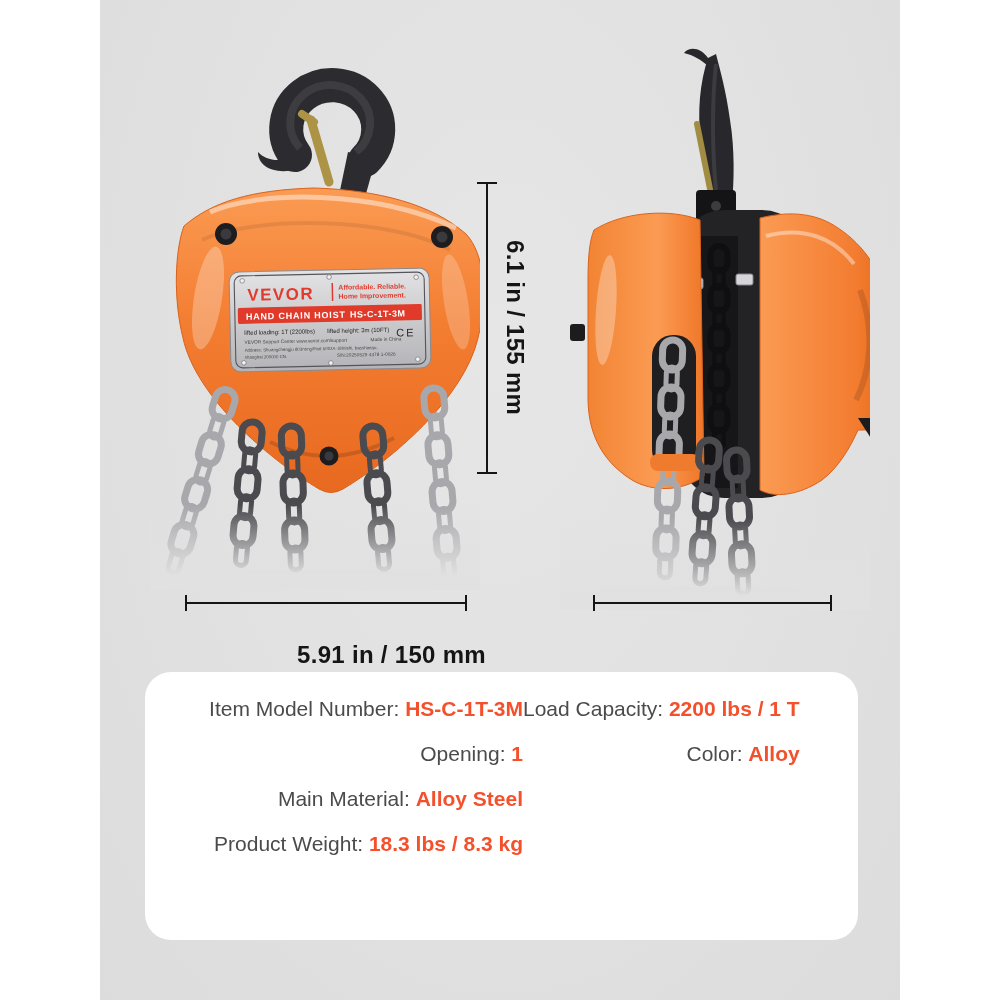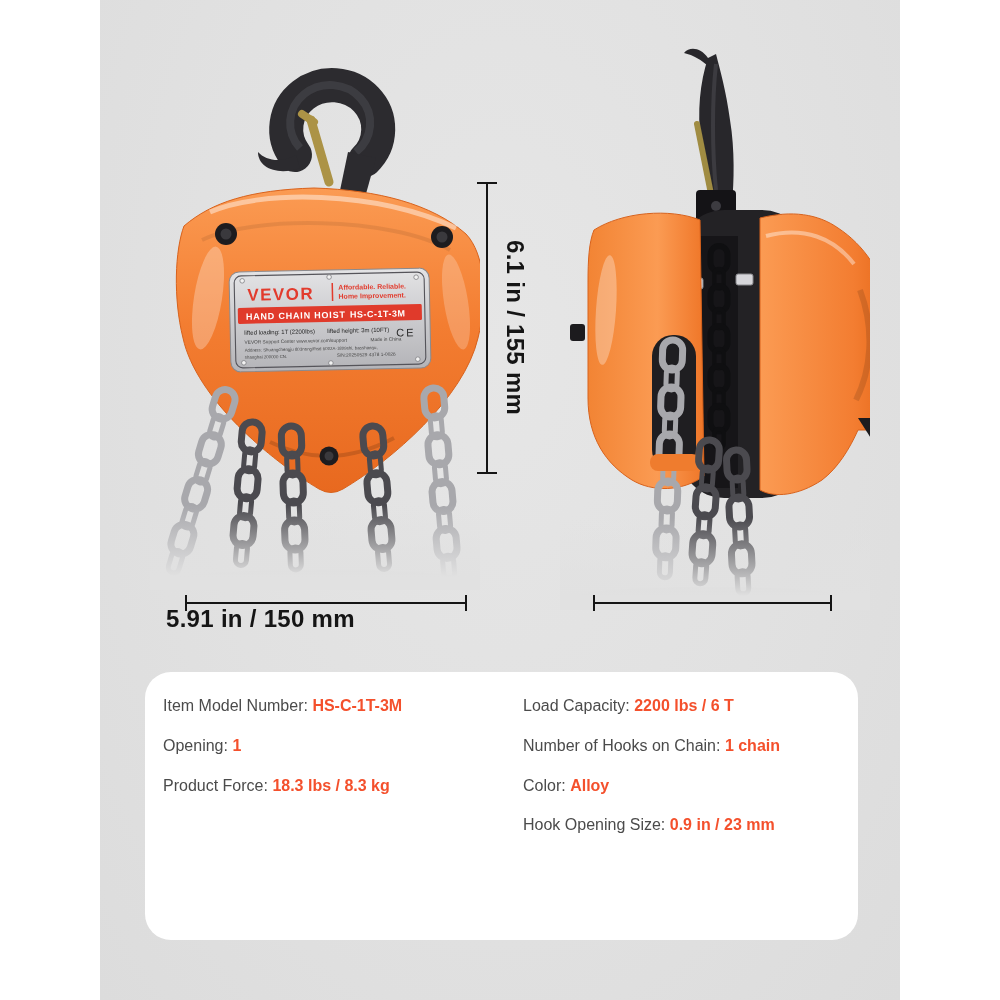--- a/index.html
+++ b/index.html
@@ -29,33 +29,33 @@
     content:"";position:absolute;top:-7px;width:2px;height:16px;background:#151515;}
   .dline-h::before{left:-1px;} .dline-h::after{right:-1px;}
 
   .dim-label{
     position:absolute;color:#151515;font-weight:bold;font-size:24px;letter-spacing:.3px;
   }
   .dim-label-v{
     left:497px;top:183px;height:290px;width:36px;
     writing-mode:vertical-rl;display:flex;align-items:center;justify-content:center;
   }
-  .dim-label-h{top:605px;text-align:left;}
+  .dim-label-h{top:641px;text-align:right;}
   .dim-label-h1{left:166px;width:320px;}
   .dim-label-h2{left:574px;width:277px;}
 
   
   .card{
     position:absolute;left:145px;top:672px;width:713px;height:268px;
     background:#ffffff;border-radius:26px;
   }
   .card-cols{display:flex;padding:26px 0 0 18px;}
   .spec-col{display:flex;flex-direction:column;gap:23px;}
   .spec-col-left{width:360px;}
-  .spec-row{font-size:16px;color:#4b4b4b;line-height:1.05;white-space:nowrap;}
+  .spec-row{font-size:21px;color:#4b4b4b;line-height:1.05;white-space:nowrap;text-align:right;}
   .spec-row .val{color:#f4502c;font-weight:bold;}
 </style>
 </head>
 <body>
 
 <div class="photo-area">
 
   <svg class="view v-front" width="330" height="550" viewBox="0 0 330 550" style="left:50px;top:40px;">
     <defs>
       <g id="lk" fill="none">
@@ -274,22 +274,21 @@
   <div class="dim-label dim-label-h dim-label-h1" style="left:66px;">5.91 in / 150 mm</div>
 
   <div class="dline dline-h dline-h2" style="left:494px;"></div>
 </div>
 
 <div class="card">
   <div class="card-cols">
     <div class="spec-col spec-col-left">
       <div class="spec-row"><span>Item Model Number: </span><b class="val">HS-C-1T-3M</b></div>
       <div class="spec-row"><span>Opening: </span><b class="val">1</b></div>
-      <div class="spec-row"><span>Product Force: </span><b class="val">18.3 lbs / 8.3 kg</b></div>
+      <div class="spec-row"><span>Main Material: </span><b class="val">Alloy Steel</b></div>
+      <div class="spec-row"><span>Product Weight: </span><b class="val">18.3 lbs / 8.3 kg</b></div>
     </div>
     <div class="spec-col">
-      <div class="spec-row"><span>Load Capacity: </span><b class="val">2200 lbs / 6 T</b></div>
-      <div class="spec-row"><span>Number of Hooks on Chain: </span><b class="val">1 chain</b></div>
+      <div class="spec-row"><span>Load Capacity: </span><b class="val">2200 lbs / 1 T</b></div>
       <div class="spec-row"><span>Color: </span><b class="val">Alloy</b></div>
-      <div class="spec-row"><span>Hook Opening Size: </span><b class="val">0.9 in / 23 mm</b></div>
     </div>
   </div>
 </div>
 
 </body></html>

